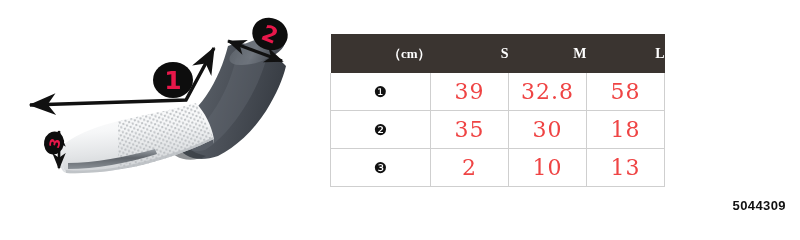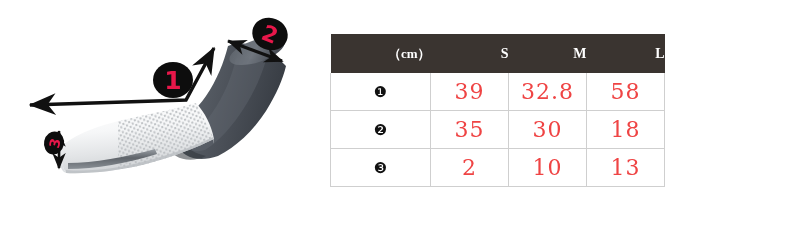--- a/index.html
+++ b/index.html
@@ -206,14 +206,15 @@
       </tr>
       <tr>
         <td class="cell-marker">❸</td>
         <td>2</td>
         <td>10</td>
         <td>13</td>
       </tr>
     </tbody>
   </table>
 
+  <div id="product-code">5044309</div>
 
 </div>
 
 </body></html>

